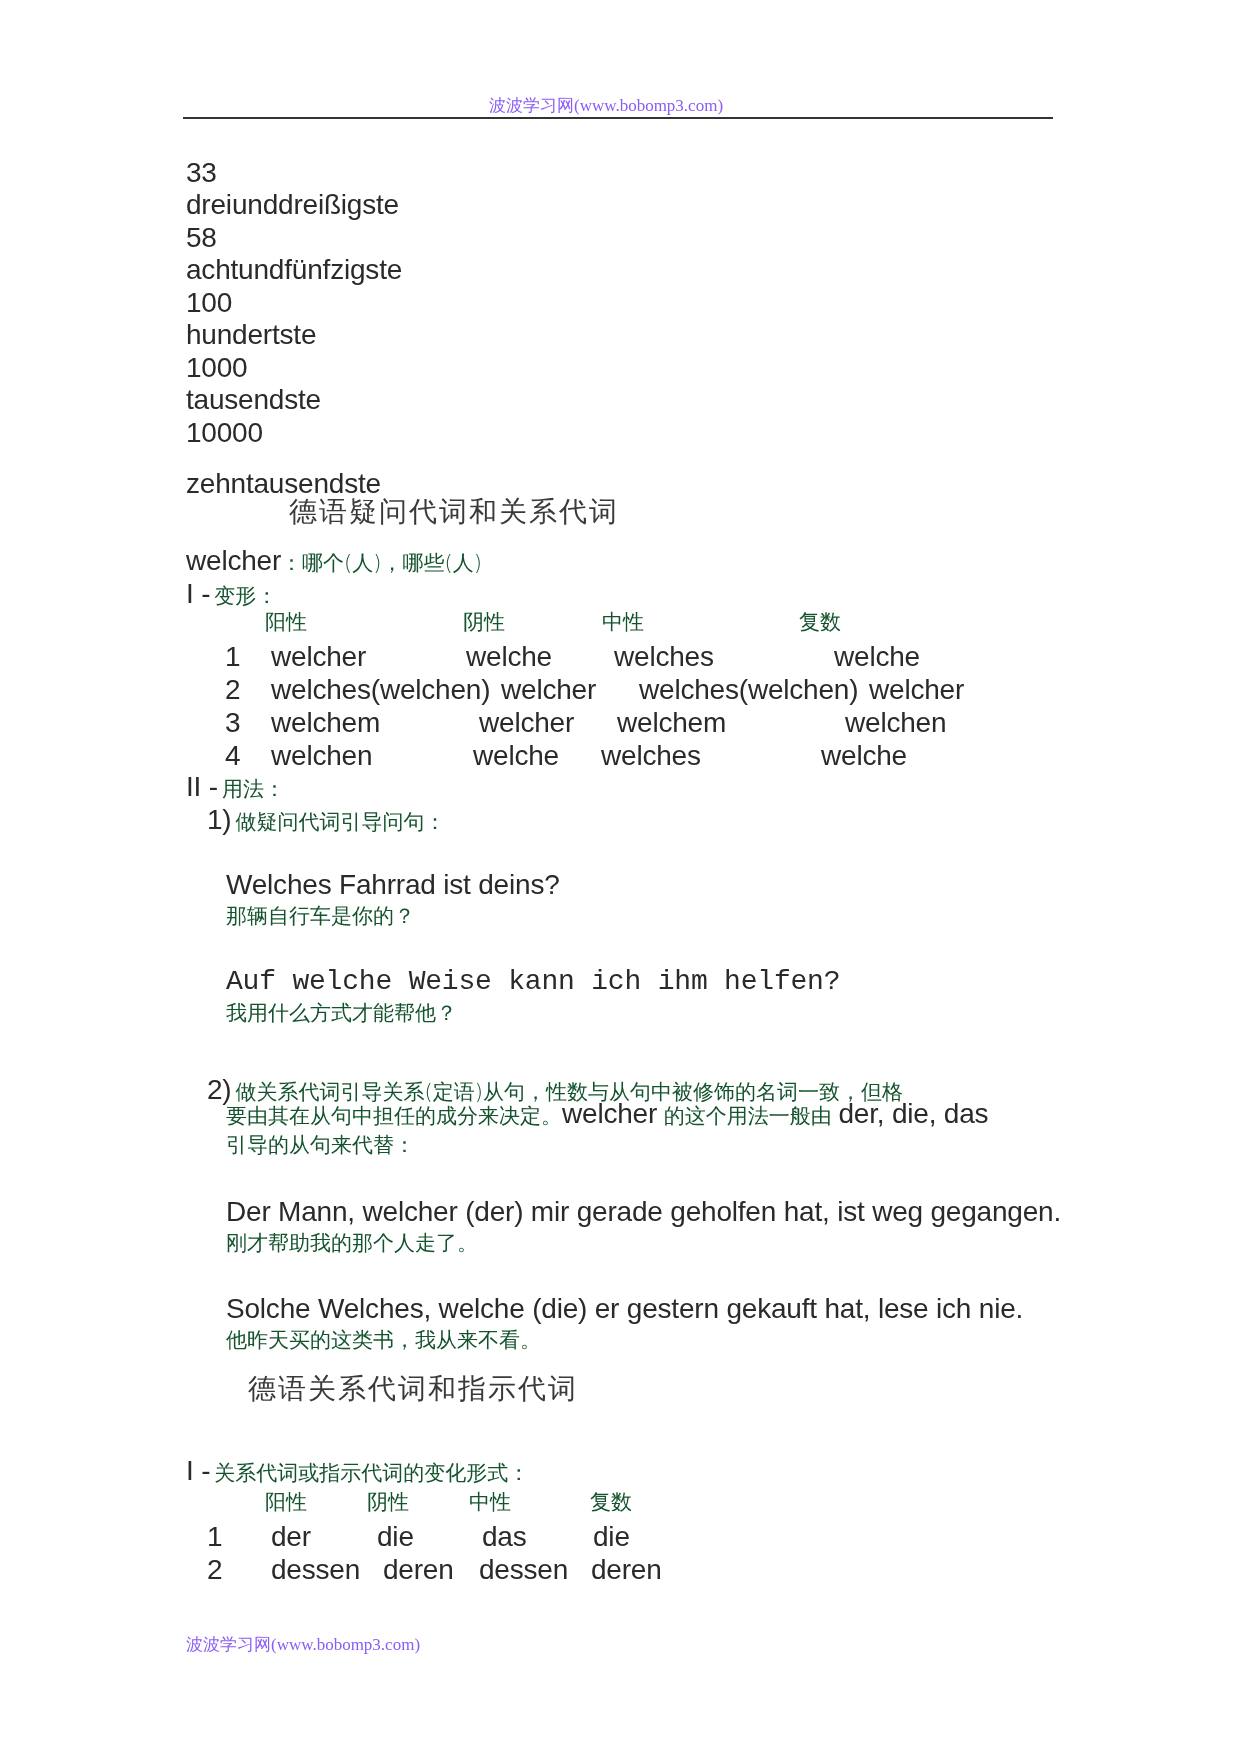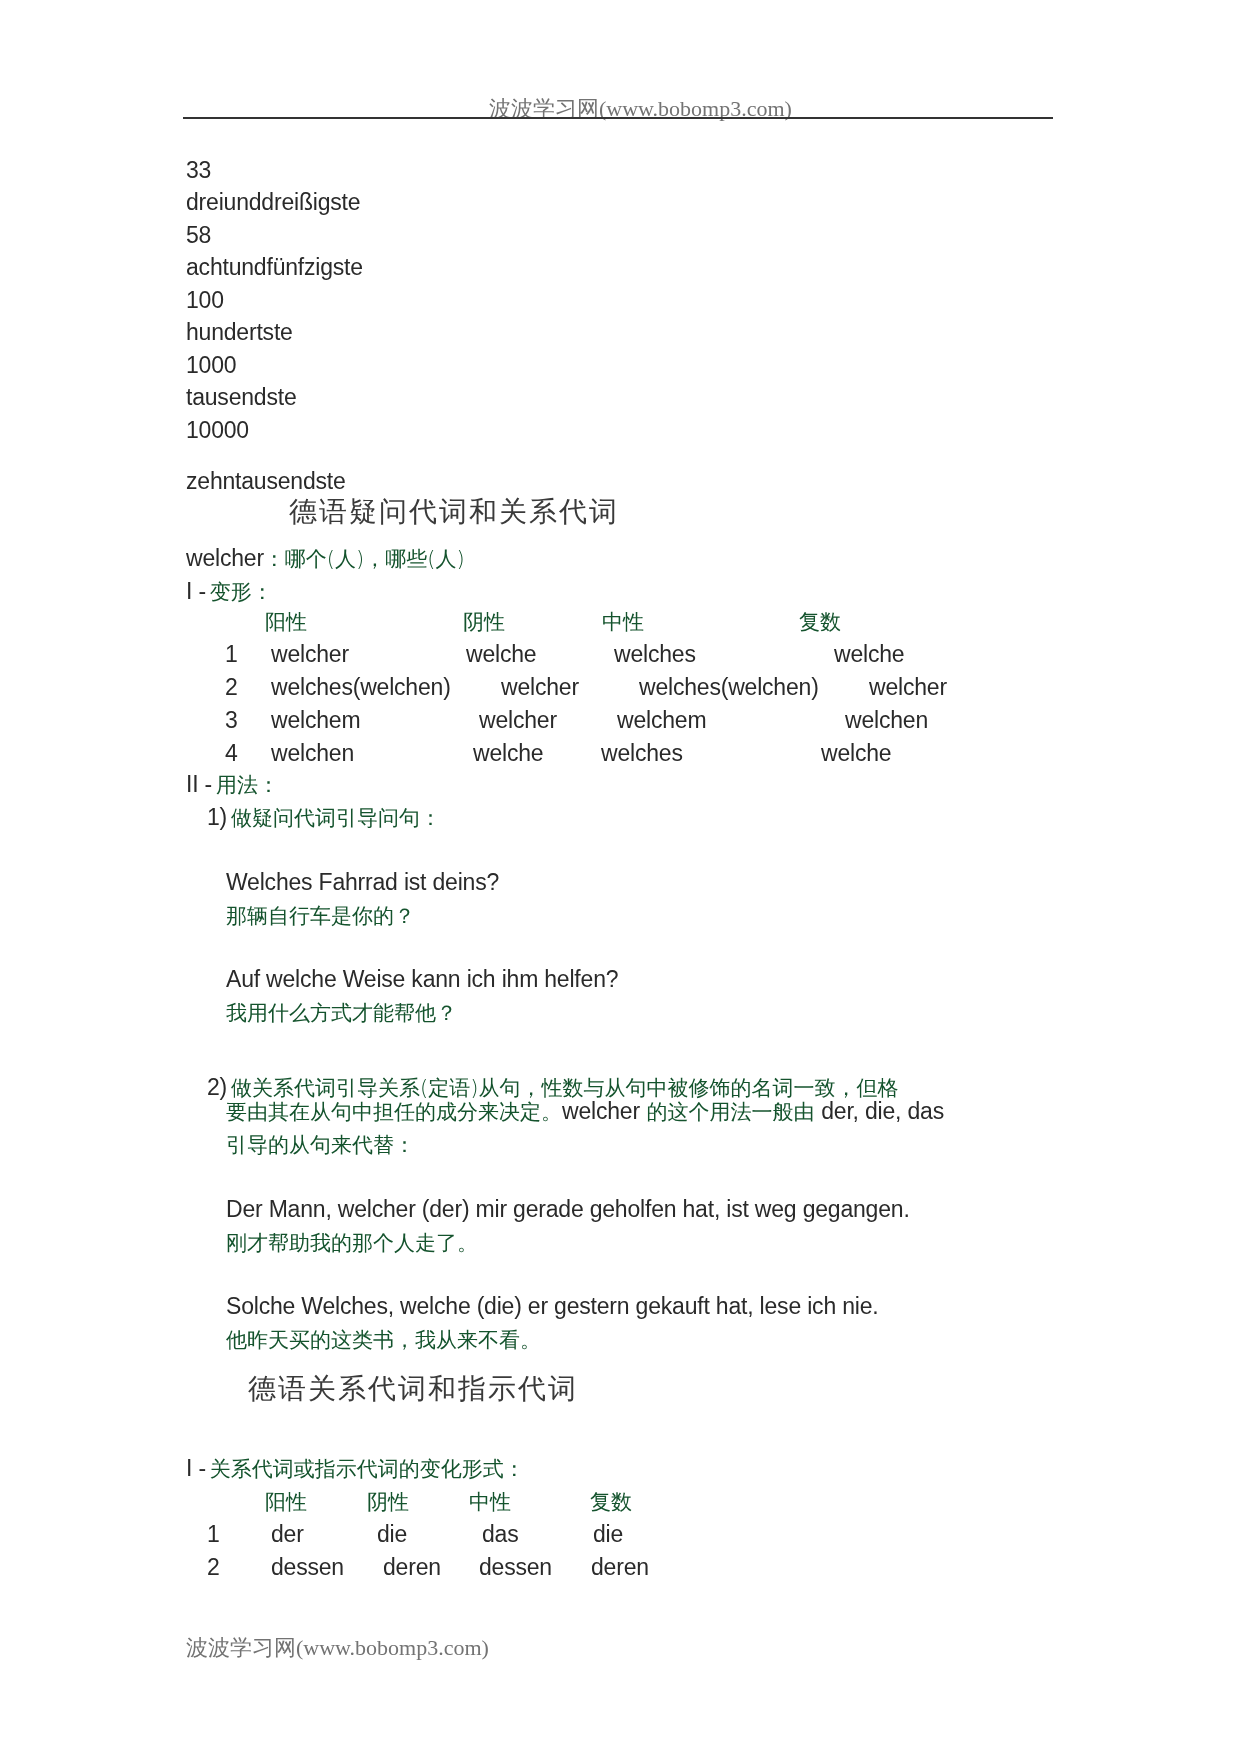--- a/index.html
+++ b/index.html
@@ -1,21 +1,21 @@
 <!DOCTYPE html>
 <html><head>
   <meta charset="utf-8">
   <style>
     html, body { margin: 0; padding: 0; background: #ffffff; }
     body { width: 1240px; height: 1754px; position: relative; overflow: hidden; color: #2a2a2a; }
     .abs { position: absolute; white-space: nowrap; }
-    .sans { font-family: "Liberation Sans", "DejaVu Sans", sans-serif; font-size: 23px; letter-spacing: -0.2px; }
+    .sans { font-family: "Liberation Sans", "DejaVu Sans", sans-serif; font-size: 28px; letter-spacing: -0.2px; }
     .serif { font-family: "Liberation Serif", "DejaVu Serif", serif; }
     .cjk { font-family: "DejaVu Sans", sans-serif; font-weight: 300; color: #14532d; }
-    .hdr { font-size: 22px; color: #737373; }
+    .hdr { font-size: 17px; color: #8b5cf6; }
     .rule { position: absolute; left: 183px; top: 117px; width: 870px; height: 2px; background: #333; }
     .h2 { font-size: 28px; color: #3a3a3a; letter-spacing: 2px; }
     .cjk20 { font-size: 21px; }
   </style>
 </head>
 <body>
 
 <div class="abs serif hdr" style="left:489px; top:94px;">波波学习网(www.bobomp3.com)</div>
 <div class="rule"></div>
 
@@ -76,21 +76,21 @@
 </div>
 
 <div class="abs" style="left:207px; top:804px;">
   <span class="sans">1)</span>
   <span class="cjk cjk20">做疑问代词引导问句：</span>
 </div>
 
 <div class="abs sans" style="left:226px; top:869px;">Welches Fahrrad ist deins?</div>
 <div class="abs cjk cjk20" style="left:226px; top:902px;font-family:Liberation Serif, serif;">那辆自行车是你的？</div>
 
-<div class="abs sans" style="left:226px; top:966px;">Auf welche Weise kann ich ihm helfen?</div>
+<div class="abs sans" style="left:226px; top:966px;font-family:Liberation Mono, monospace;">Auf welche Weise kann ich ihm helfen?</div>
 <div class="abs cjk cjk20" style="left:226px; top:999px;">我用什么方式才能帮他？</div>
 
 <div class="abs" style="left:207px; top:1065px;margin-top:9px;">
   <span class="sans">2)</span>
   <span class="cjk cjk20">做关系代词引导关系(定语)从句，性数与从句中被修饰的名词一致，但格</span>
 </div>
 <div class="abs" style="left:226px; top:1098px;">
   <span class="cjk cjk20">要由其在从句中担任的成分来决定。</span><span class="sans">welcher</span><span class="cjk cjk20"> 的这个用法一般由 </span><span class="sans">der, die, das</span>
 </div>
 <div class="abs cjk cjk20" style="left:226px; top:1131px;">引导的从句来代替：</div>

